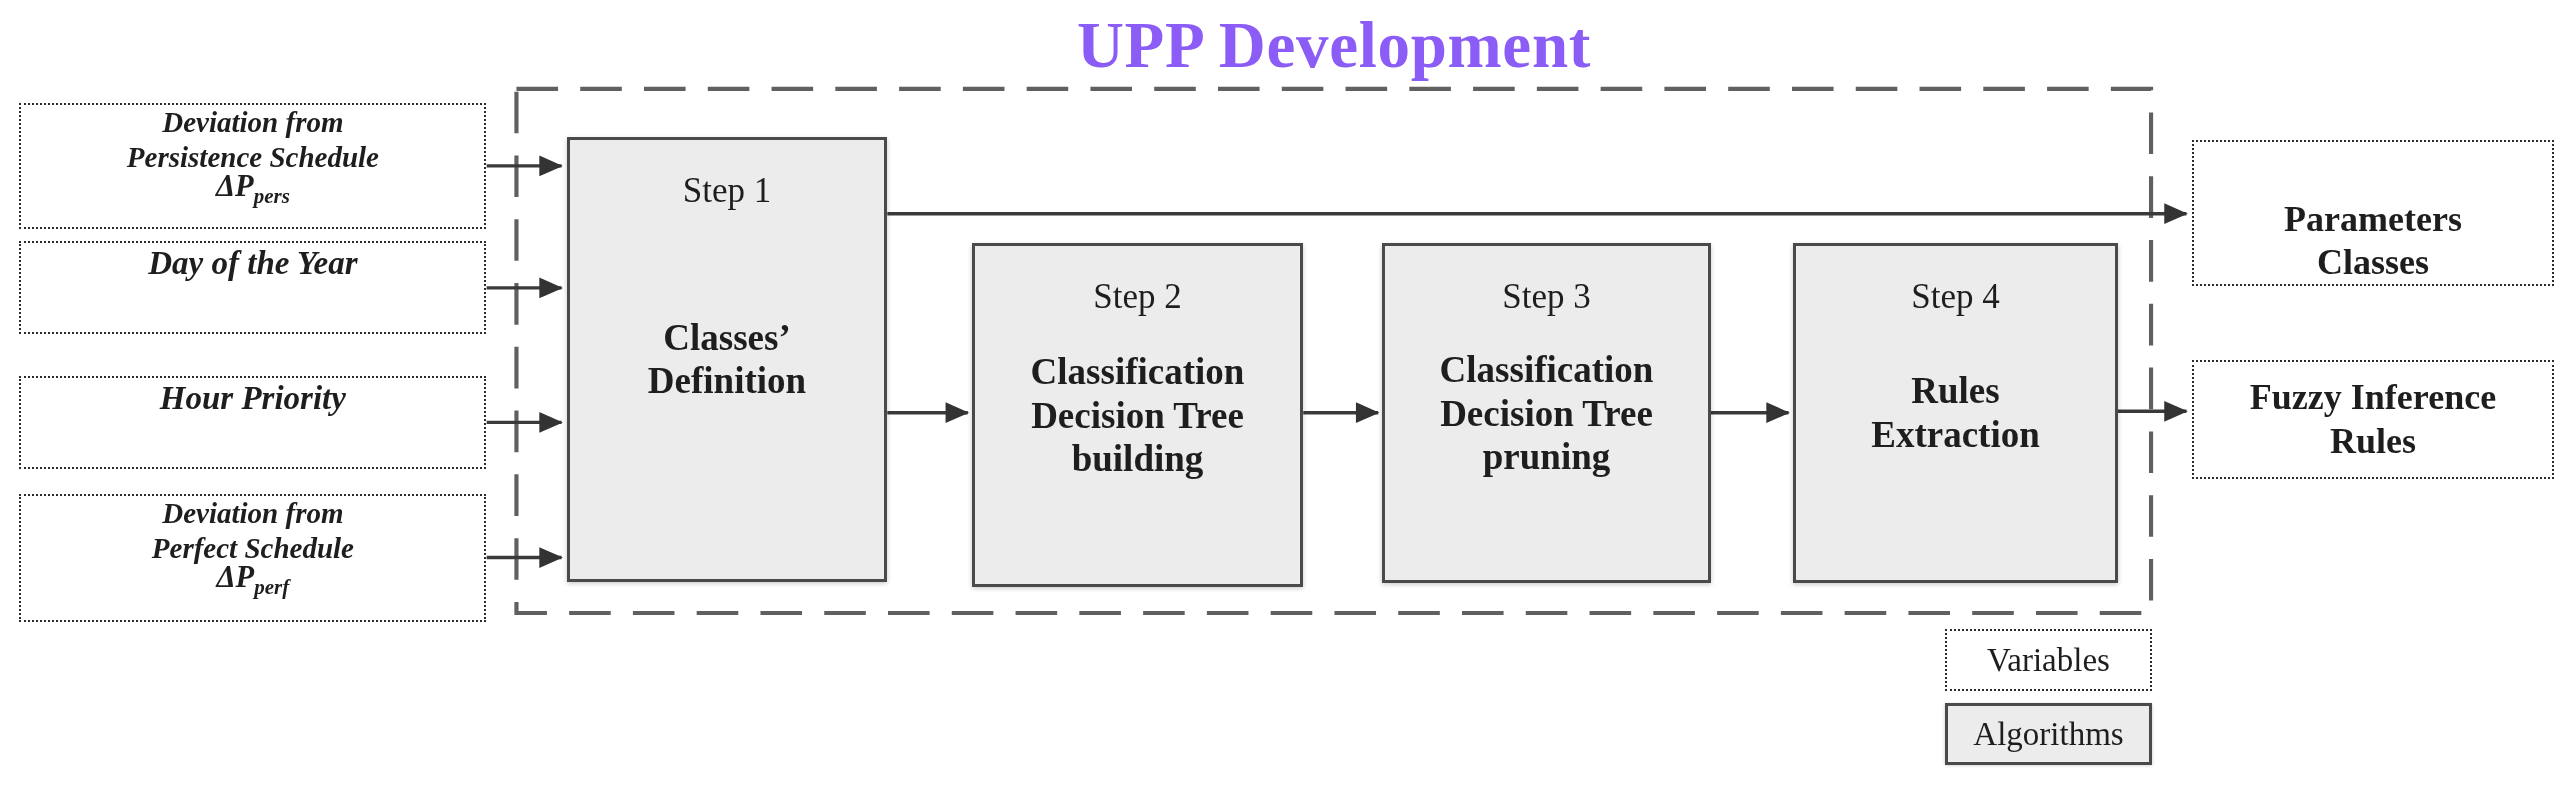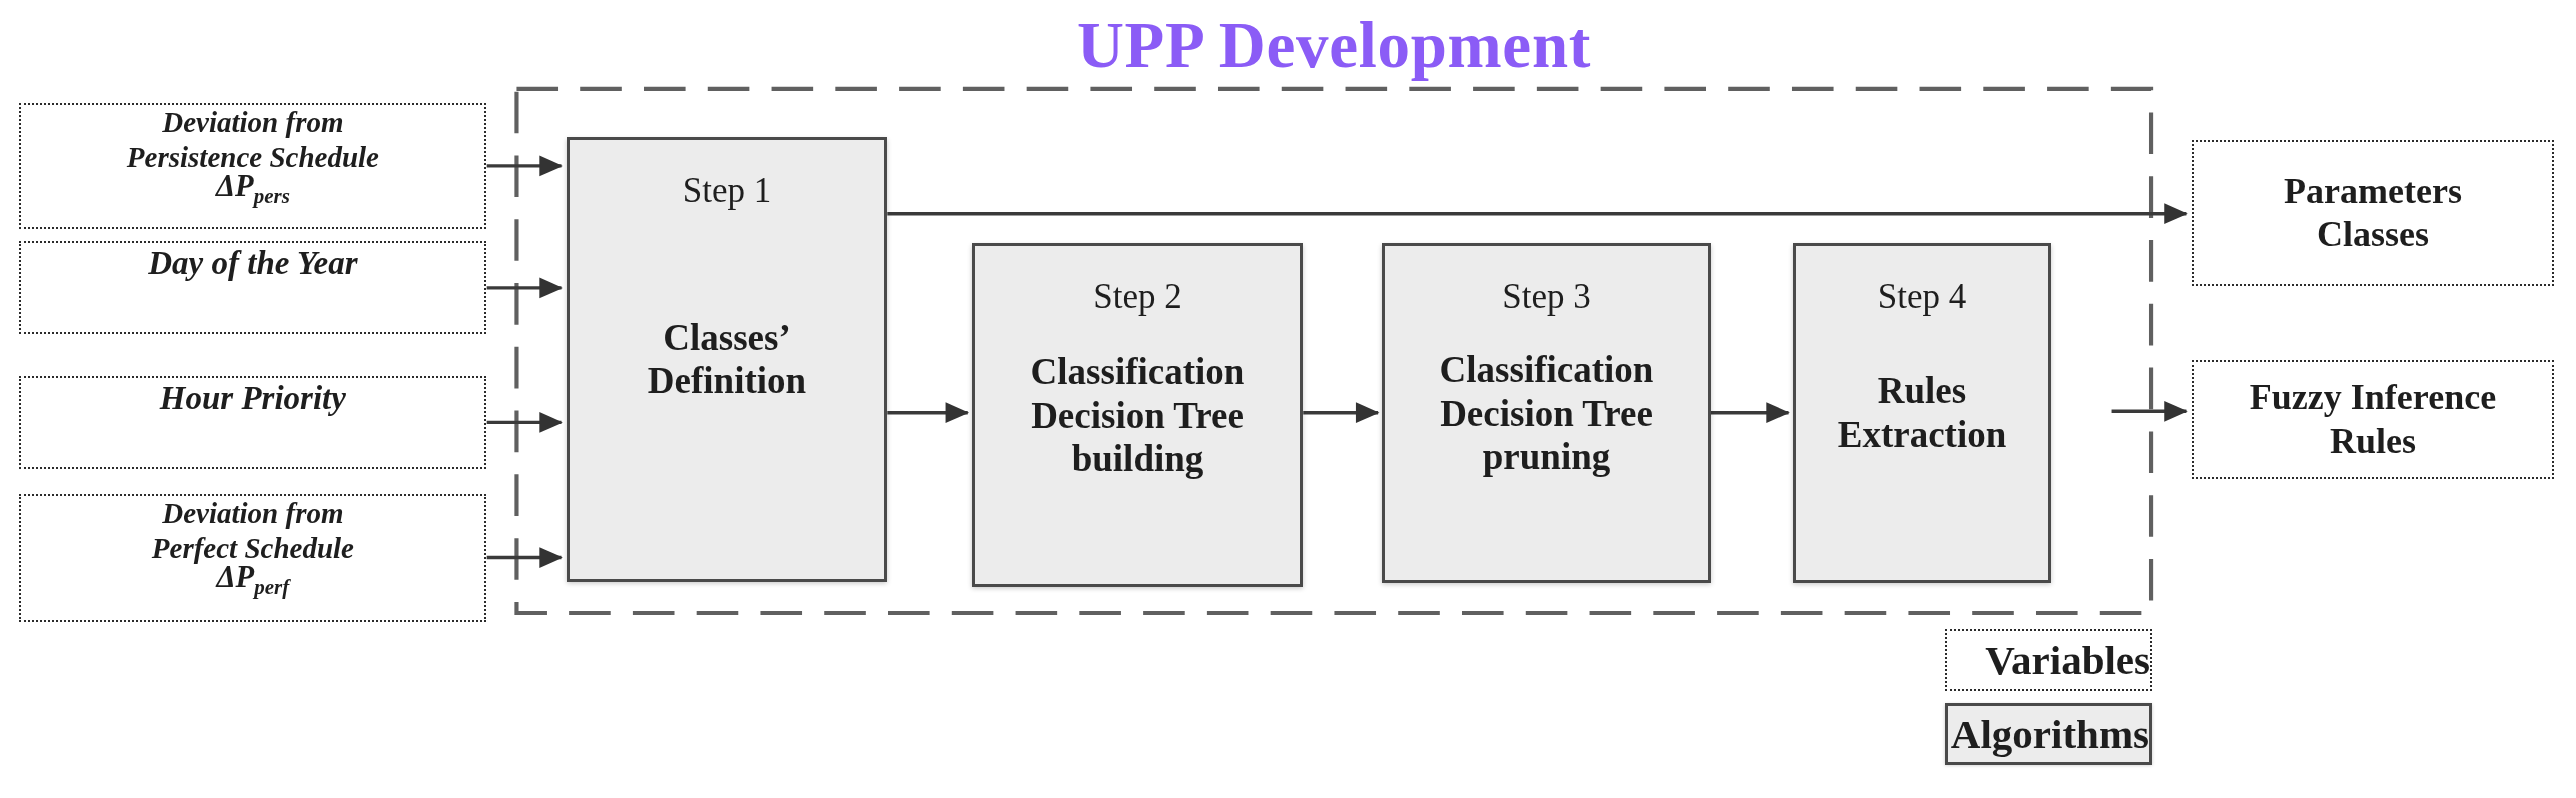--- a/index.html
+++ b/index.html
@@ -88,24 +88,24 @@
     line-height: 1.2;
   }
   .outbox .out-lines { white-space: pre-line; }
   .legend-box {
     position: absolute;
     left: 1945px;
     width: 207px;
     box-sizing: border-box;
     display: flex;
     align-items: center;
-    justify-content: flex-end;
-    text-align: center;
-    font-size: 41px;
-    font-weight: 700;
+    justify-content: center;
+    text-align: center;
+    font-size: 33px;
+    font-weight: 400;
   }
   .legend-dotted { border: 2.8px dotted #2b2b2b; background: #ffffff; }
   .legend-solid  { border: 3.5px solid #4a4a4a; background: #ececec; box-shadow: 0 1.4px 3.5px rgba(0,0,0,0.22); }
 </style>
 </head>
 <body>
 
 <div id="stage">
 
   <div class="title">UPP Development</div>
@@ -165,27 +165,27 @@
 building</div>
   </div>
 
   <div class="step" style="left:1382px; top:243px; width:329px; height:340px;">
     <div class="step-label">Step 3</div>
     <div class="step-name">Classification
 Decision Tree
 pruning</div>
   </div>
 
-  <div class="step" style="left:1793px; top:243px; width:258px; height:340px;">
+  <div class="step" style="left:1793px; top:243px; width:325px; height:340px;">
     <div class="step-label">Step 4</div>
     <div class="step-name">Rules
 Extraction</div>
   </div>
 
-  <div class="outbox" style="top:140px; height:146px;">
+  <div class="outbox" style="top:140px; height:146px;align-items:flex-end;">
     <div class="out-lines">Parameters
 Classes</div>
   </div>
 
   <div class="outbox" style="top:360px; height:119px;">
     <div class="out-lines">Fuzzy Inference
 Rules</div>
   </div>
 
   <div class="legend-box legend-dotted" style="top:629px; height:62px;">

